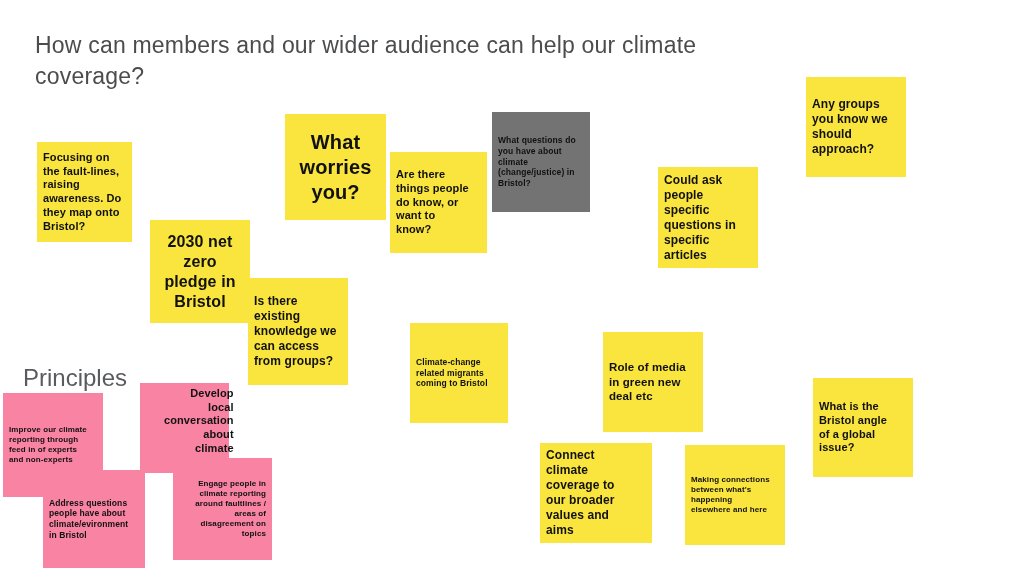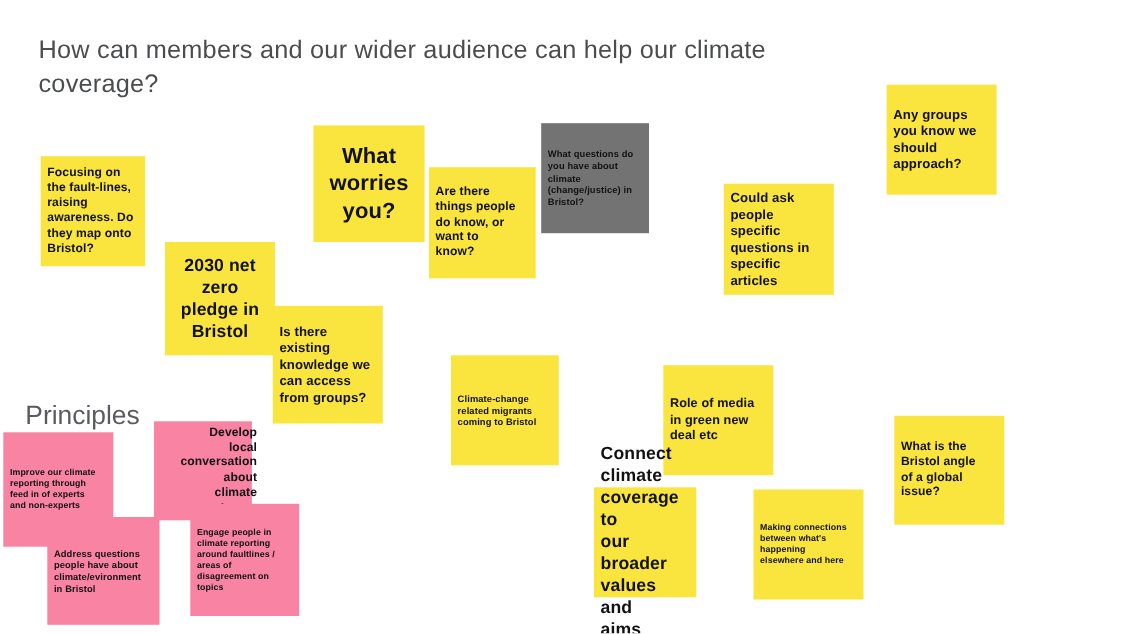--- a/index.html
+++ b/index.html
@@ -123,21 +123,21 @@
     <span class="note-text" style="text-align: left;">Role of media
 in green new
 deal etc</span>
   </div>
       <div class="note" style="left: 813px; top: 378px; width: 100px; height: 99px; background: rgb(250, 229, 62); font-size: 11px;">
     <span class="note-text" style="text-align: left;">What is the
 Bristol angle
 of a global
 issue?</span>
   </div>
-      <div class="note" style="left: 540px; top: 443px; width: 93px; height: 100px; background: rgb(250, 229, 62); font-size: 16px;">
+      <div class="note" style="left: 540px; top: 443px; width: 112px; height: 100px; background: rgb(250, 229, 62); font-size: 12px;">
     <span class="note-text" style="text-align: left;">Connect
 climate
 coverage to
 our broader
 values and
 aims</span>
   </div>
       <div class="note" style="left: 685px; top: 445px; width: 100px; height: 100px; background: rgb(250, 229, 62); font-size: 8px;">
     <span class="note-text" style="text-align: left;">Making connections
 between what's
@@ -156,21 +156,21 @@
 about climate
 change</span>
   </div>
       <div class="note" style="left: 43px; top: 470px; width: 102px; height: 98px; background: rgb(249, 131, 163); font-size: 8.5px;">
     <span class="note-text" style="text-align: left;">Address questions
 people have about
 climate/evironment
 in Bristol</span>
   </div>
       <div class="note" style="left: 173px; top: 458px; width: 99px; height: 102px; background: rgb(249, 131, 163); font-size: 8px;">
-    <span class="note-text" style="text-align: left;">Engage people in
+    <span class="note-text" style="text-align: right;">Engage people in
 climate reporting
 around faultlines /
 areas of
 disagreement on
 topics</span>
   </div>
     </div>
 </div>
 
 </body></html>

